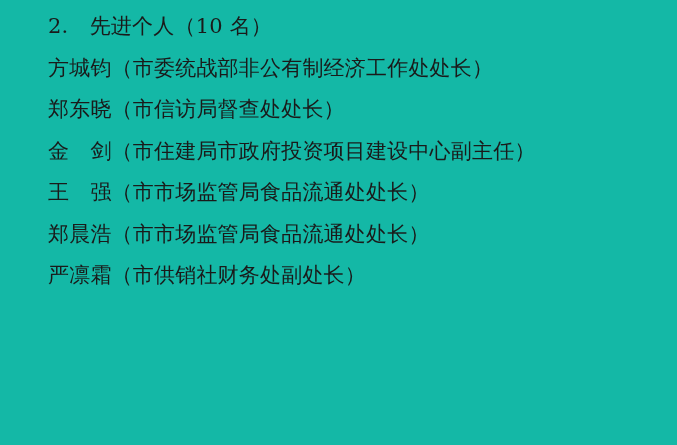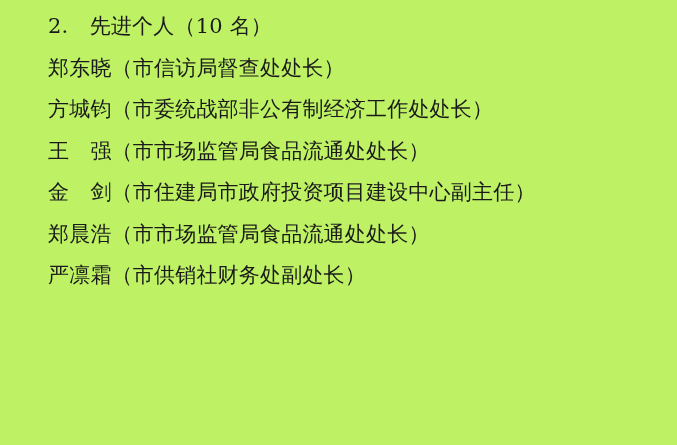--- a/index.html
+++ b/index.html
@@ -10,21 +10,21 @@
     width: 677px;
     height: 445px;
     background: #ffffff;
     font-family: "DejaVu Serif", "Liberation Serif", serif;
     overflow: hidden;
   }
   .page {
     position: relative;
     width: 677px;
     height: 445px;
-    background: #bef264;
+    background: #14b8a6;
     box-sizing: border-box;
     padding: 6px 30px 0 48px;
   }
   .doc-line {
     font-size: 21px;
     line-height: 41.5px;
     color: #1a1a1a;
     white-space: pre;
     letter-spacing: 0.2px;
   }
@@ -39,24 +39,24 @@
     position: relative;
   }
 </style>
 </head>
 <body>
 
 <div class="page">
 
   <div class="heading-line">2.　先进个人（10 名）</div>
 
+  <div class="doc-line">方城钧（市委统战部非公有制经济工作处处长）</div>
   <div class="doc-line">郑东晓（市信访局督查处处长）</div>
-  <div class="doc-line">方城钧（市委统战部非公有制经济工作处处长）</div>
+  <div class="doc-line">金　剑（市住建局市政府投资项目建设中心副主任）</div>
   <div class="doc-line">王　强（市市场监管局食品流通处处长）</div>
-  <div class="doc-line">金　剑（市住建局市政府投资项目建设中心副主任）</div>
   <div class="doc-line">郑晨浩（市市场监管局食品流通处处长）</div>
   <div class="doc-line">严凛霜（市供销社财务处副处长）</div>
 
   <div class="doc-line entry-line">
     
     
   </div>
 
 </div>
 

